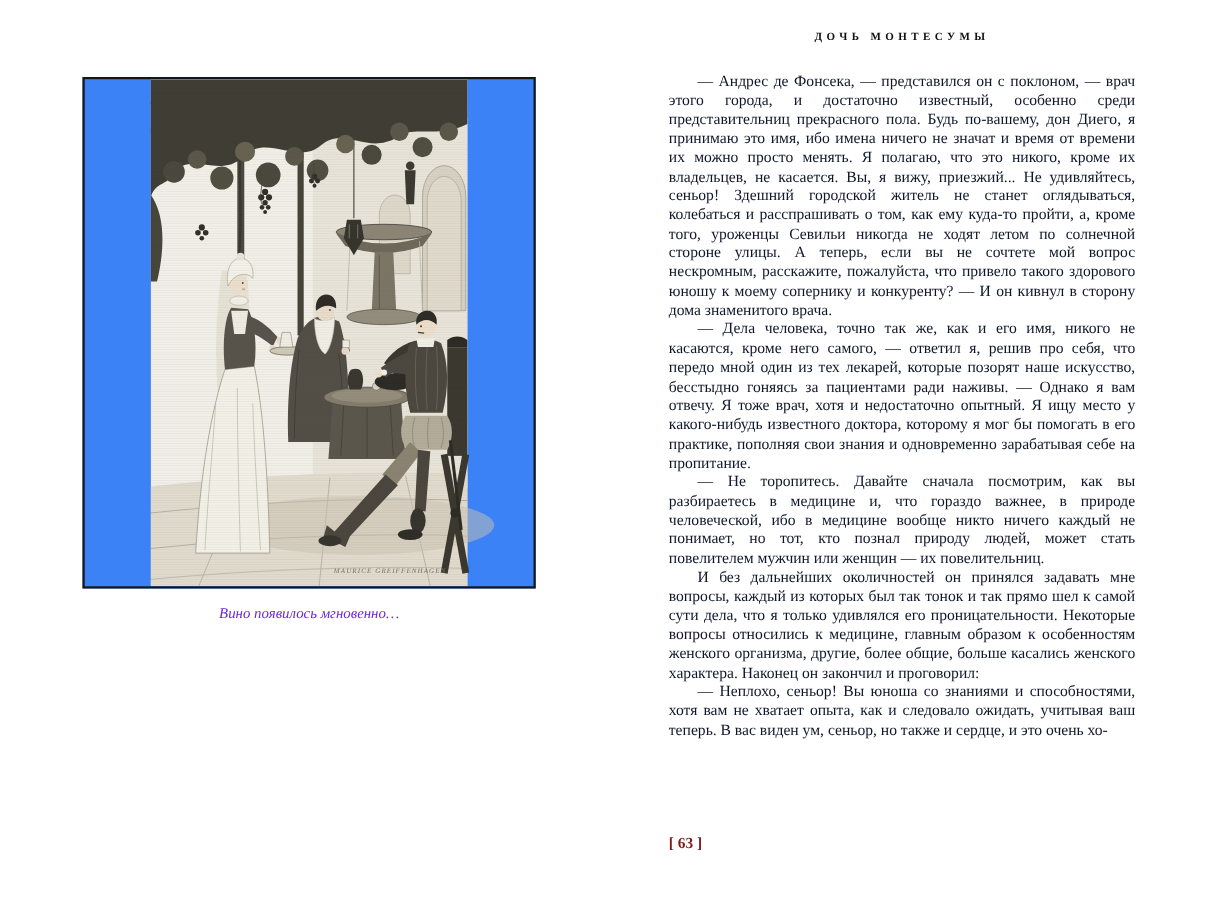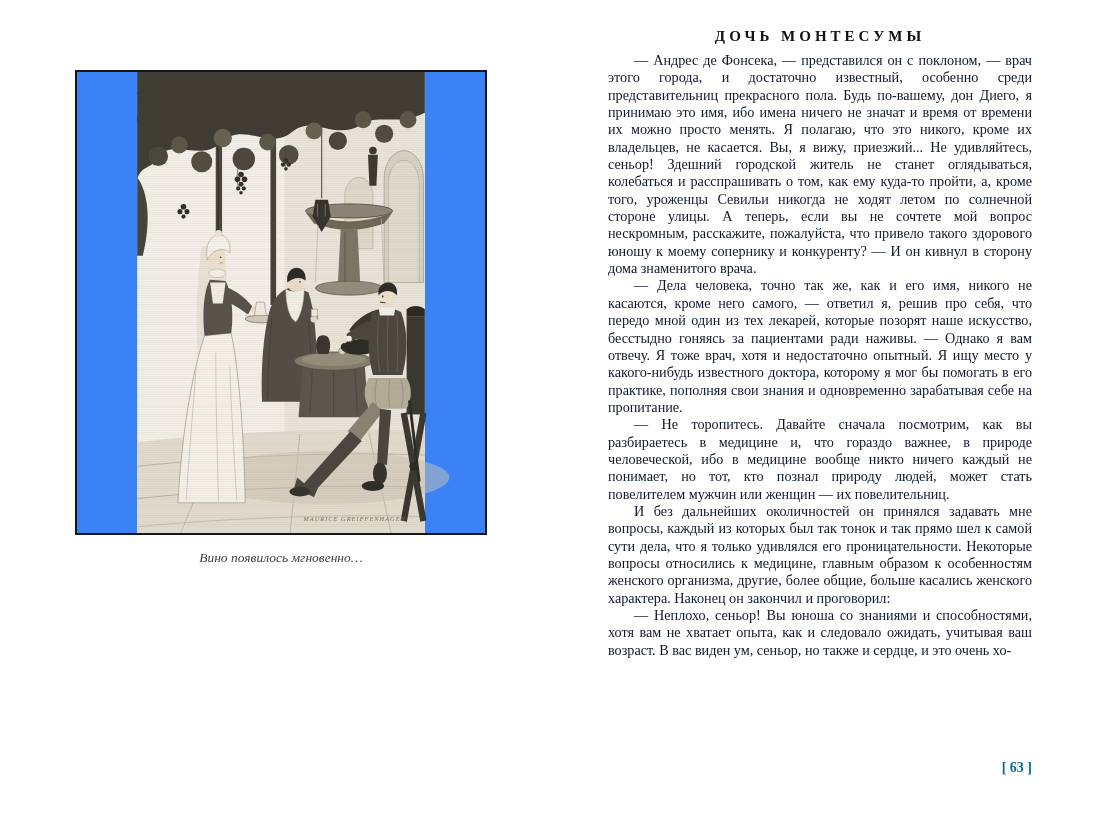--- a/index.html
+++ b/index.html
@@ -15,48 +15,48 @@
     border:2px solid #161616;
     background:#3b82f6;
     overflow:hidden;
   }
   .illu-frame svg { display:block; width:100%; height:100%; }
   .illu-caption {
     margin-top:15px;
     text-align:center;
     font-style:italic;
     font-size:13.5px;
-    color:#404040;
+    color:#6d28d9;
   }
 
   
   .page-right { position:absolute; left:608px; top:28px; width:424px; height:748px; }
   .running-header {
     text-align:center;
-    font-size:15px;
+    font-size:10px;
     font-weight:bold;
     letter-spacing:4px;
     color:#111111;
-    margin-bottom:7px;
+    margin-bottom:27px;
     white-space:nowrap;
   }
   .text-column {
     font-size:14.2px;
     line-height:17.35px;
     text-align:justify;
     color:#0f172a;
   }
   .text-column p { text-indent:26px; }
   .page-number {
     position:absolute;
     bottom:0; left:0; right:0;
-    text-align:right;
+    text-align:left;
     font-size:14px;
     font-weight:bold;
-    color:#0369a1;
+    color:#7f1d1d;
   }
 </style>
 </head>
 <body>
 
 <div class="spread">
 
   <div class="page-left">
     <figure>
       <div class="illu-frame">
@@ -230,18 +230,18 @@
     </figure>
   </div>
 
   <div class="page-right">
     <div class="running-header">ДОЧЬ МОНТЕСУМЫ</div>
     <div class="text-column">
       <p>— Андрес де Фонсека, — представился он с поклоном, — врач этого города, и достаточно известный, особенно среди представительниц прекрасного пола. Будь по-вашему, дон Диего, я принимаю это имя, ибо имена ничего не значат и время от времени их можно просто менять. Я полагаю, что это никого, кроме их владельцев, не касается. Вы, я вижу, приезжий... Не удивляйтесь, сеньор! Здешний городской житель не станет оглядываться, колебаться и расспрашивать о том, как ему куда-то пройти, а, кроме того, уроженцы Севильи никогда не ходят летом по солнечной стороне улицы. А теперь, если вы не сочтете мой вопрос нескромным, расскажите, пожалуйста, что привело такого здорового юношу к моему сопернику и конкуренту? — И он кивнул в сторону дома знаменитого врача.</p>
       <p>— Дела человека, точно так же, как и его имя, никого не касаются, кроме него самого, — ответил я, решив про себя, что передо мной один из тех лекарей, которые позорят наше искусство, бесстыдно гоняясь за пациентами ради наживы. — Однако я вам отвечу. Я тоже врач, хотя и недостаточно опытный. Я ищу место у какого-нибудь известного доктора, которому я мог бы помогать в его практике, пополняя свои знания и одновременно зарабатывая себе на пропитание.</p>
       <p>— Не торопитесь. Давайте сначала посмотрим, как вы разбираетесь в медицине и, что гораздо важнее, в природе человеческой, ибо в медицине вообще никто ничего каждый не понимает, но тот, кто познал природу людей, может стать повелителем мужчин или женщин — их повелительниц.</p>
       <p>И без дальнейших околичностей он принялся задавать мне вопросы, каждый из которых был так тонок и так прямо шел к самой сути дела, что я только удивлялся его проницательности. Некоторые вопросы относились к медицине, главным образом к особенностям женского организма, другие, более общие, больше касались женского характера. Наконец он закончил и проговорил:</p>
-      <p>— Неплохо, сеньор! Вы юноша со знаниями и способностями, хотя вам не хватает опыта, как и следовало ожидать, учитывая ваш возраст. В вас виден ум, сеньор, но также и сердце, и это очень хо-</p>
+      <p>— Неплохо, сеньор! Вы юноша со знаниями и способностями, хотя вам не хватает опыта, как и следовало ожидать, учитывая ваш теперь. В вас виден ум, сеньор, но также и сердце, и это очень хо-</p>
     </div>
     <div class="page-number">[ 63 ]</div>
   </div>
 
 </div>
 
 </body></html>

